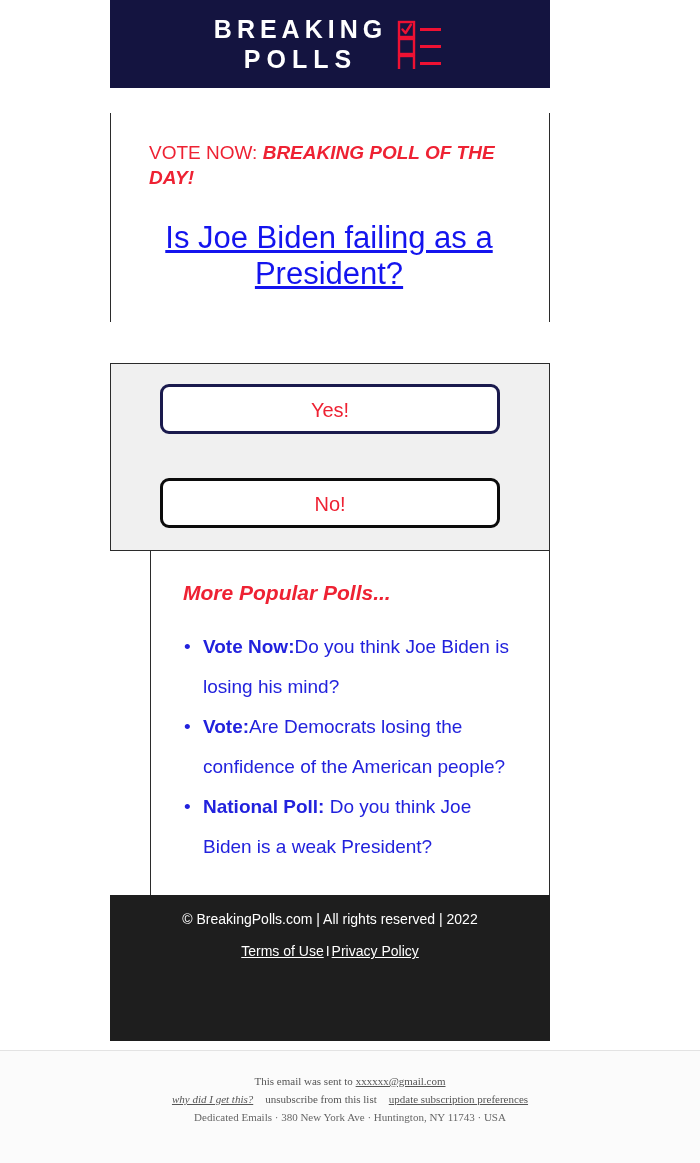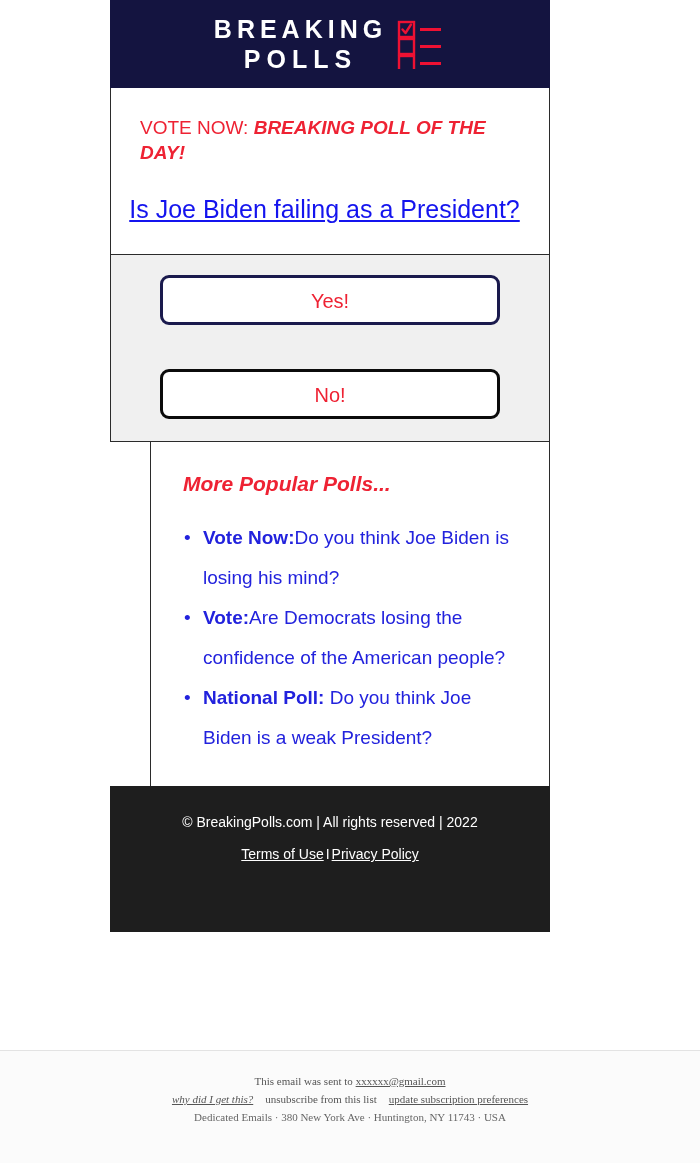--- a/index.html
+++ b/index.html
@@ -56,48 +56,50 @@
     margin-top: 5px;
     letter-spacing: 6px;
   }
   .logo-mark { display: block; }
 
   
   .intro-block {
     background: #ffffff;
     border-left: 1px solid #2b2b2b;
     border-right: 1px solid #2b2b2b;
-    padding: 28px 22px 26px 11px;
+    padding: 28px 22px 26px 20px;
+    margin-top: 25px;
   }
   .kicker {
     font-size: 19px;
     line-height: 1.3;
     color: #ee2233;
     margin: 0 0 30px 18px;
   }
   .kicker .kicker-lead { font-weight: normal; font-style: normal; }
   .kicker .kicker-em { font-weight: bold; font-style: italic; }
 
   .question-link {
     display: block;
     text-align: center;
-    font-size: 25px;
+    font-size: 31px;
     color: #1414ee;
     text-decoration: underline;
     font-weight: normal;
     margin: 0 0 4px 0;
     cursor: pointer;
   }
 
   
   .vote-block {
     background: #f0f0f0;
     border: 1px solid #2b2b2b;
     border-top: 1px solid #2b2b2b;
     padding: 20px 0 22px 0;
+    margin-top: 41px;
   }
   .vote-btn {
     display: block;
     width: 340px;
     margin: 0 auto;
     height: 50px;
     line-height: 46px;
     background: #ffffff;
     border-radius: 9px;
     text-align: center;
@@ -142,21 +144,21 @@
     left: -19px;
     top: 0;
     color: #2222dd;
     font-size: 19px;
   }
   .poll-prefix { font-weight: bold; }
 
   
   .site-footer {
     background: #1e1e1e;
-    padding: 28px 20px 0 20px;
+    padding: 16px 20px 0 20px;
     height: 146px;
   }
   .copyright {
     color: #ffffff;
     font-size: 14px;
     text-align: center;
     margin: 0 0 16px 0;
   }
   .footer-links {
     text-align: center;

